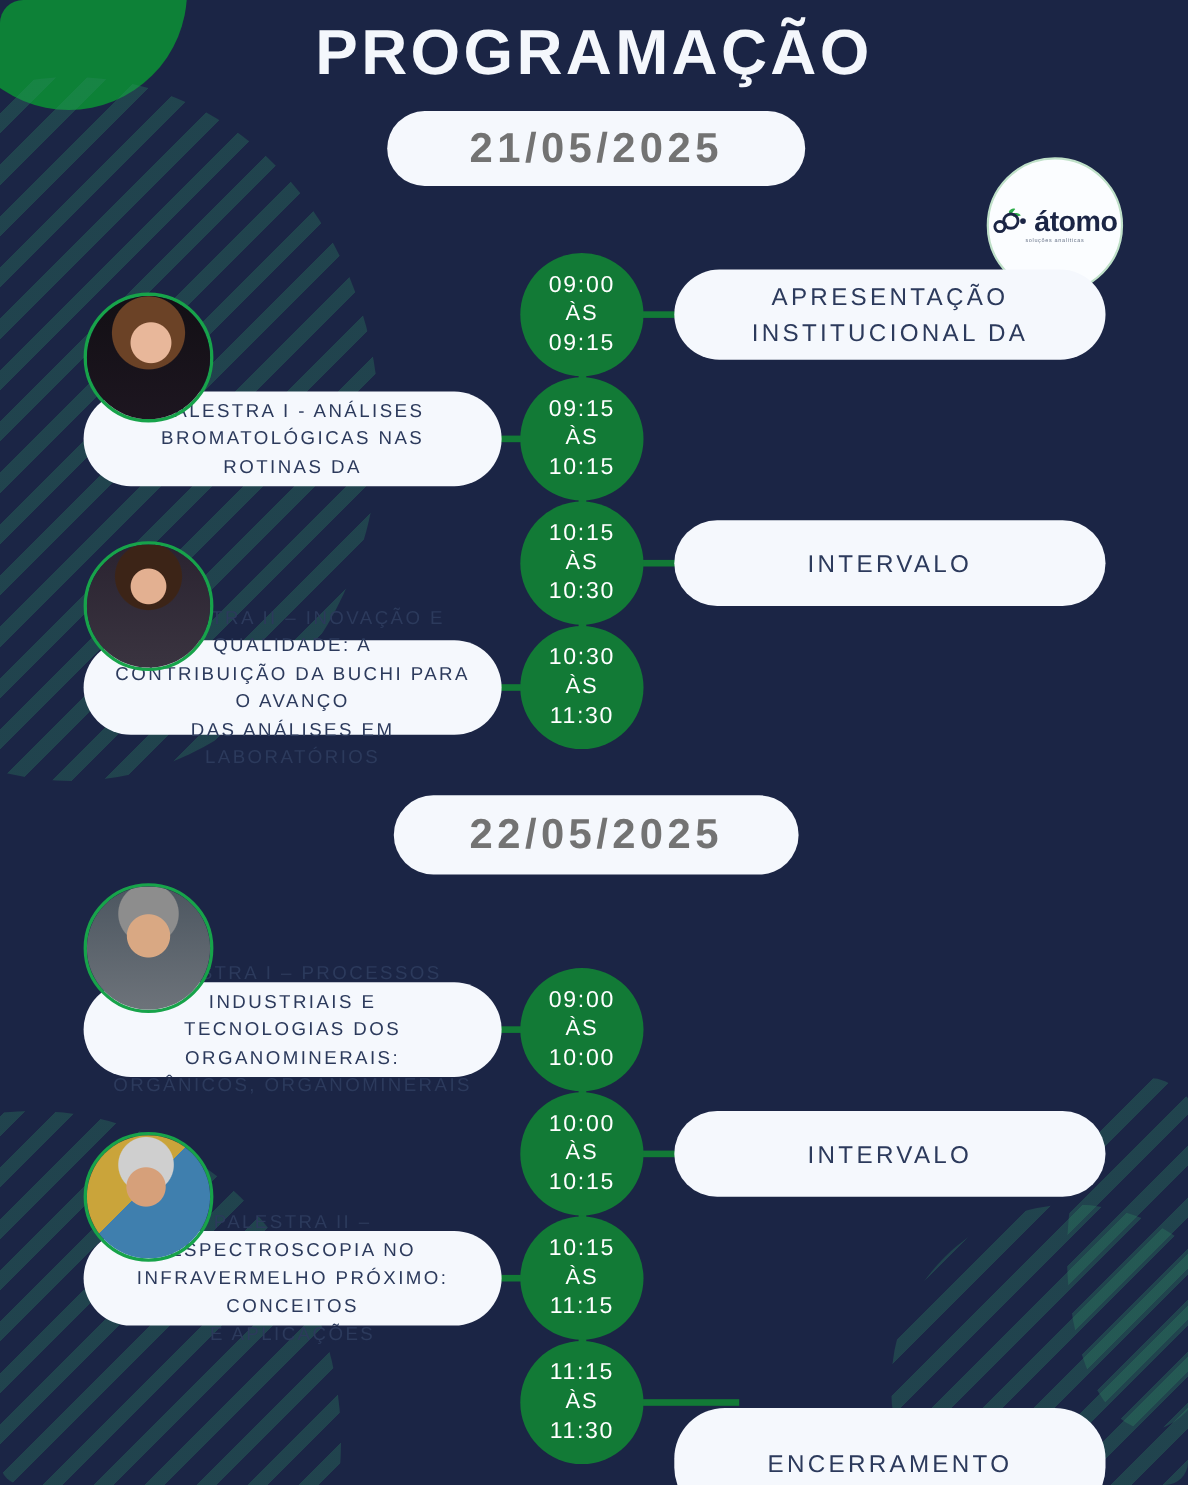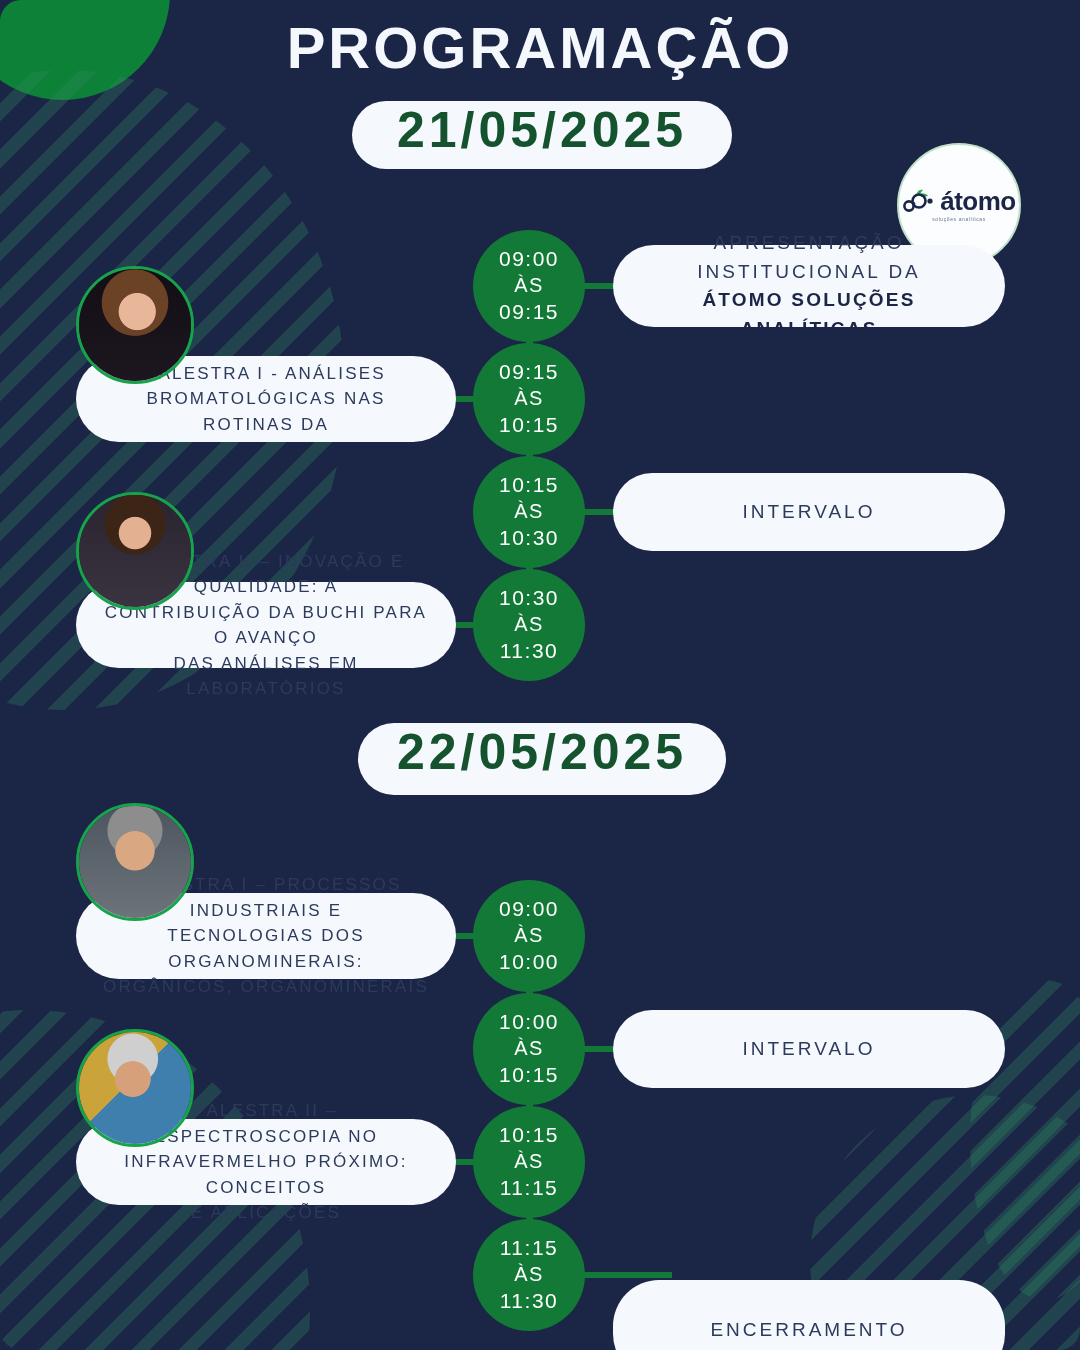--- a/index.html
+++ b/index.html
@@ -45,23 +45,23 @@
     position:absolute;top:16px;left:0;width:1080px;
     text-align:center;
     color:#f4f7fc;
     font-size:58px;font-weight:bold;letter-spacing:3px;
     line-height:1.1;
   }
   .date-pill{
     position:absolute;
     background:#f5f8fd;
     border-radius:60px;
-    color:#14532d;
-    font-size:50px;font-weight:bold;letter-spacing:4px;
-    display:flex;align-items:flex-start;justify-content:center;
+    color:#737373;
+    font-size:38px;font-weight:bold;letter-spacing:4px;
+    display:flex;align-items:center;justify-content:center;
   }
   #pill-d1{left:352px;top:101px;width:380px;height:68px;}
   #pill-d2{left:358px;top:723px;width:368px;height:72px;}
 
   
   .logo-badge{
     position:absolute;left:897px;top:143px;width:120px;height:120px;
     border-radius:50%;
     background:#fbfdff;
     border:2px solid #bfe0c8;
@@ -105,21 +105,21 @@
     background:#f5f8fd;
     border-radius:46px;
     color:#2c3a5c;
     display:flex;align-items:center;justify-content:center;
     text-align:center;
     font-size:17px;letter-spacing:2.2px;line-height:1.5;
     padding:14px 26px;
     box-sizing:border-box;
     z-index:3;
   }
-  .pill.big{font-size:19px;letter-spacing:3px;}
+  .pill.big{font-size:22px;letter-spacing:3px;}
   .pill .strong{font-weight:bold;color:#1b2545;letter-spacing:2.2px;}
   .pill .reg{display:block;}
 
   .avatar{
     position:absolute;
     width:118px;height:118px;border-radius:50%;
     border:3px solid #17a34a;
     overflow:hidden;z-index:5;
     box-sizing:border-box;
   }
@@ -178,21 +178,20 @@
       <div class="connector-v" style="left: 526px; top: 106px; height: 13px;"></div>
       <div class="node" style="left: 473px; top: 0px;">
         <span>09:00</span>
         <span class="as">ÀS</span>
         <span>09:15</span>
       </div>
       <div class="connector-h" style="top: 53px; left: 577px; width: 95px;"></div>
       <div class="pill big" style="height: 82px; top: 15px; left: 613px; width: 392px;">
         <div>
           <span class="reg">APRESENTAÇÃO INSTITUCIONAL DA</span>
-          <span class="reg strong">ÁTOMO SOLUÇÕES ANALÍTICAS</span>
         </div>
       </div>
       <div class="connector-v" style="left: 526px; top: 219px; height: 13px;"></div>
       <div class="node" style="left: 473px; top: 113px;">
         <span>09:15</span>
         <span class="as">ÀS</span>
         <span>10:15</span>
       </div>
       <div class="connector-h" style="top: 166px; left: 386px; width: 95px;"></div>
       <div class="pill" style="height: 86px; top: 126px; left: 76px; width: 380px;">

